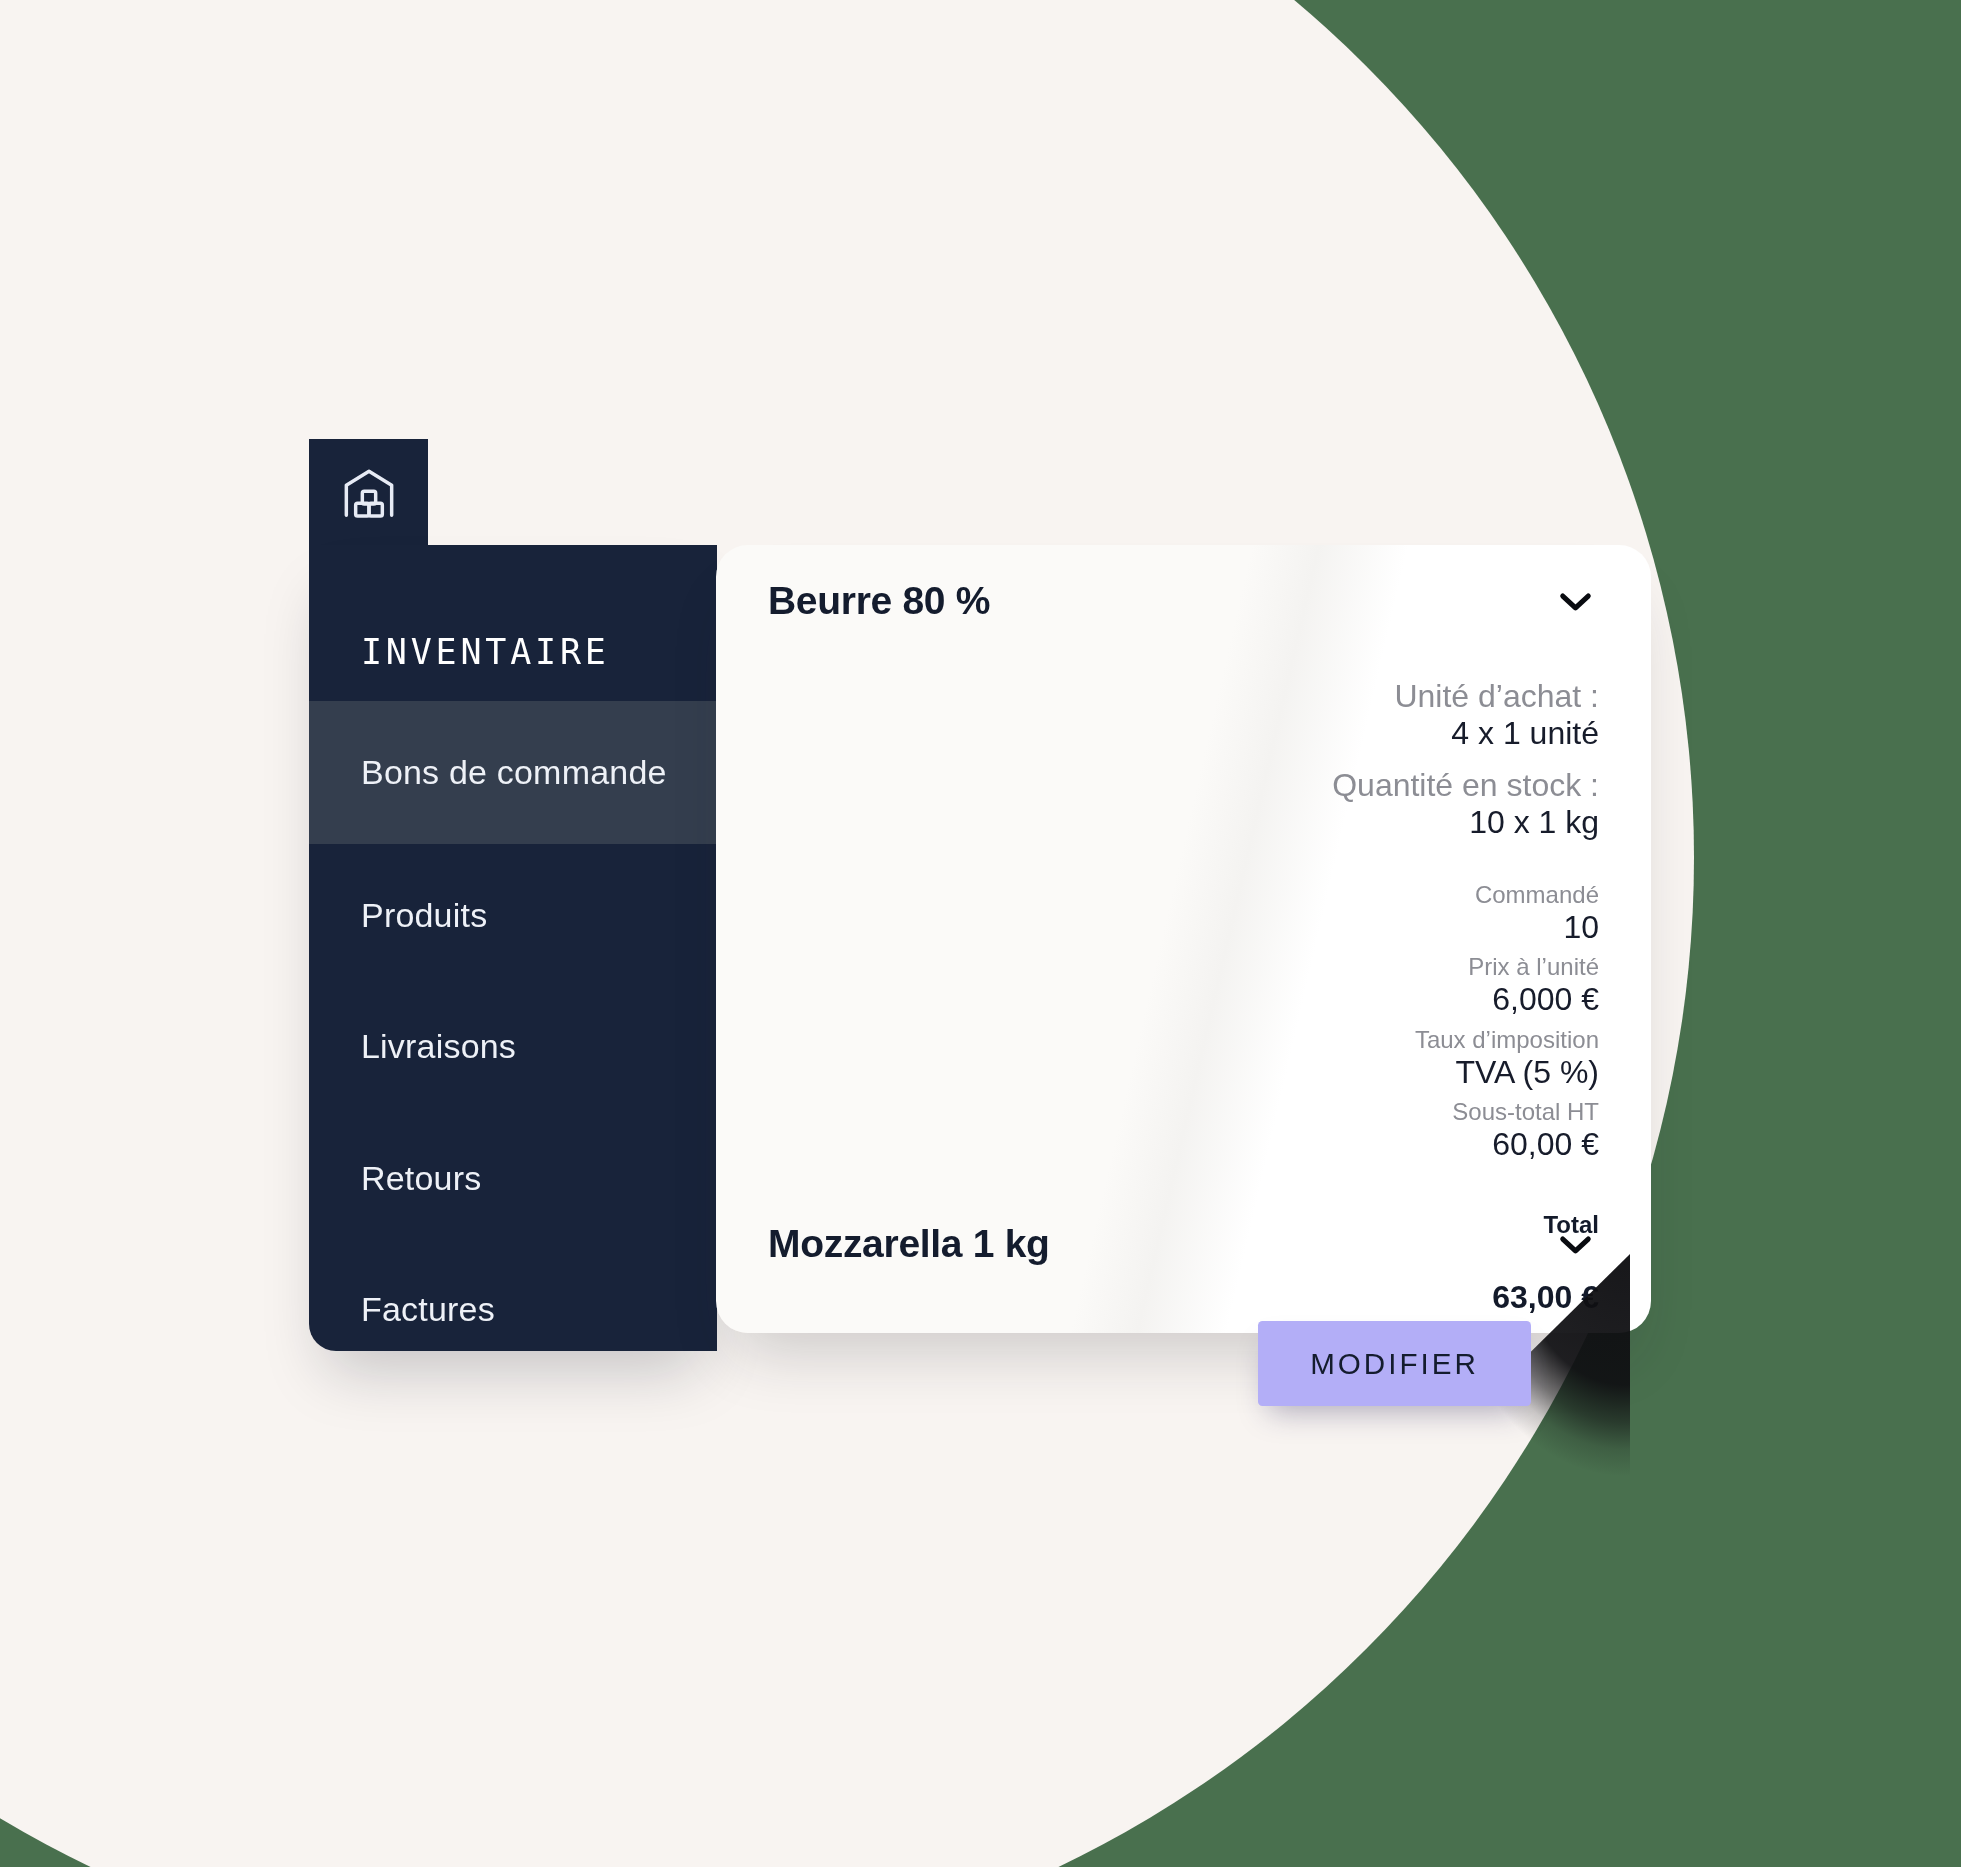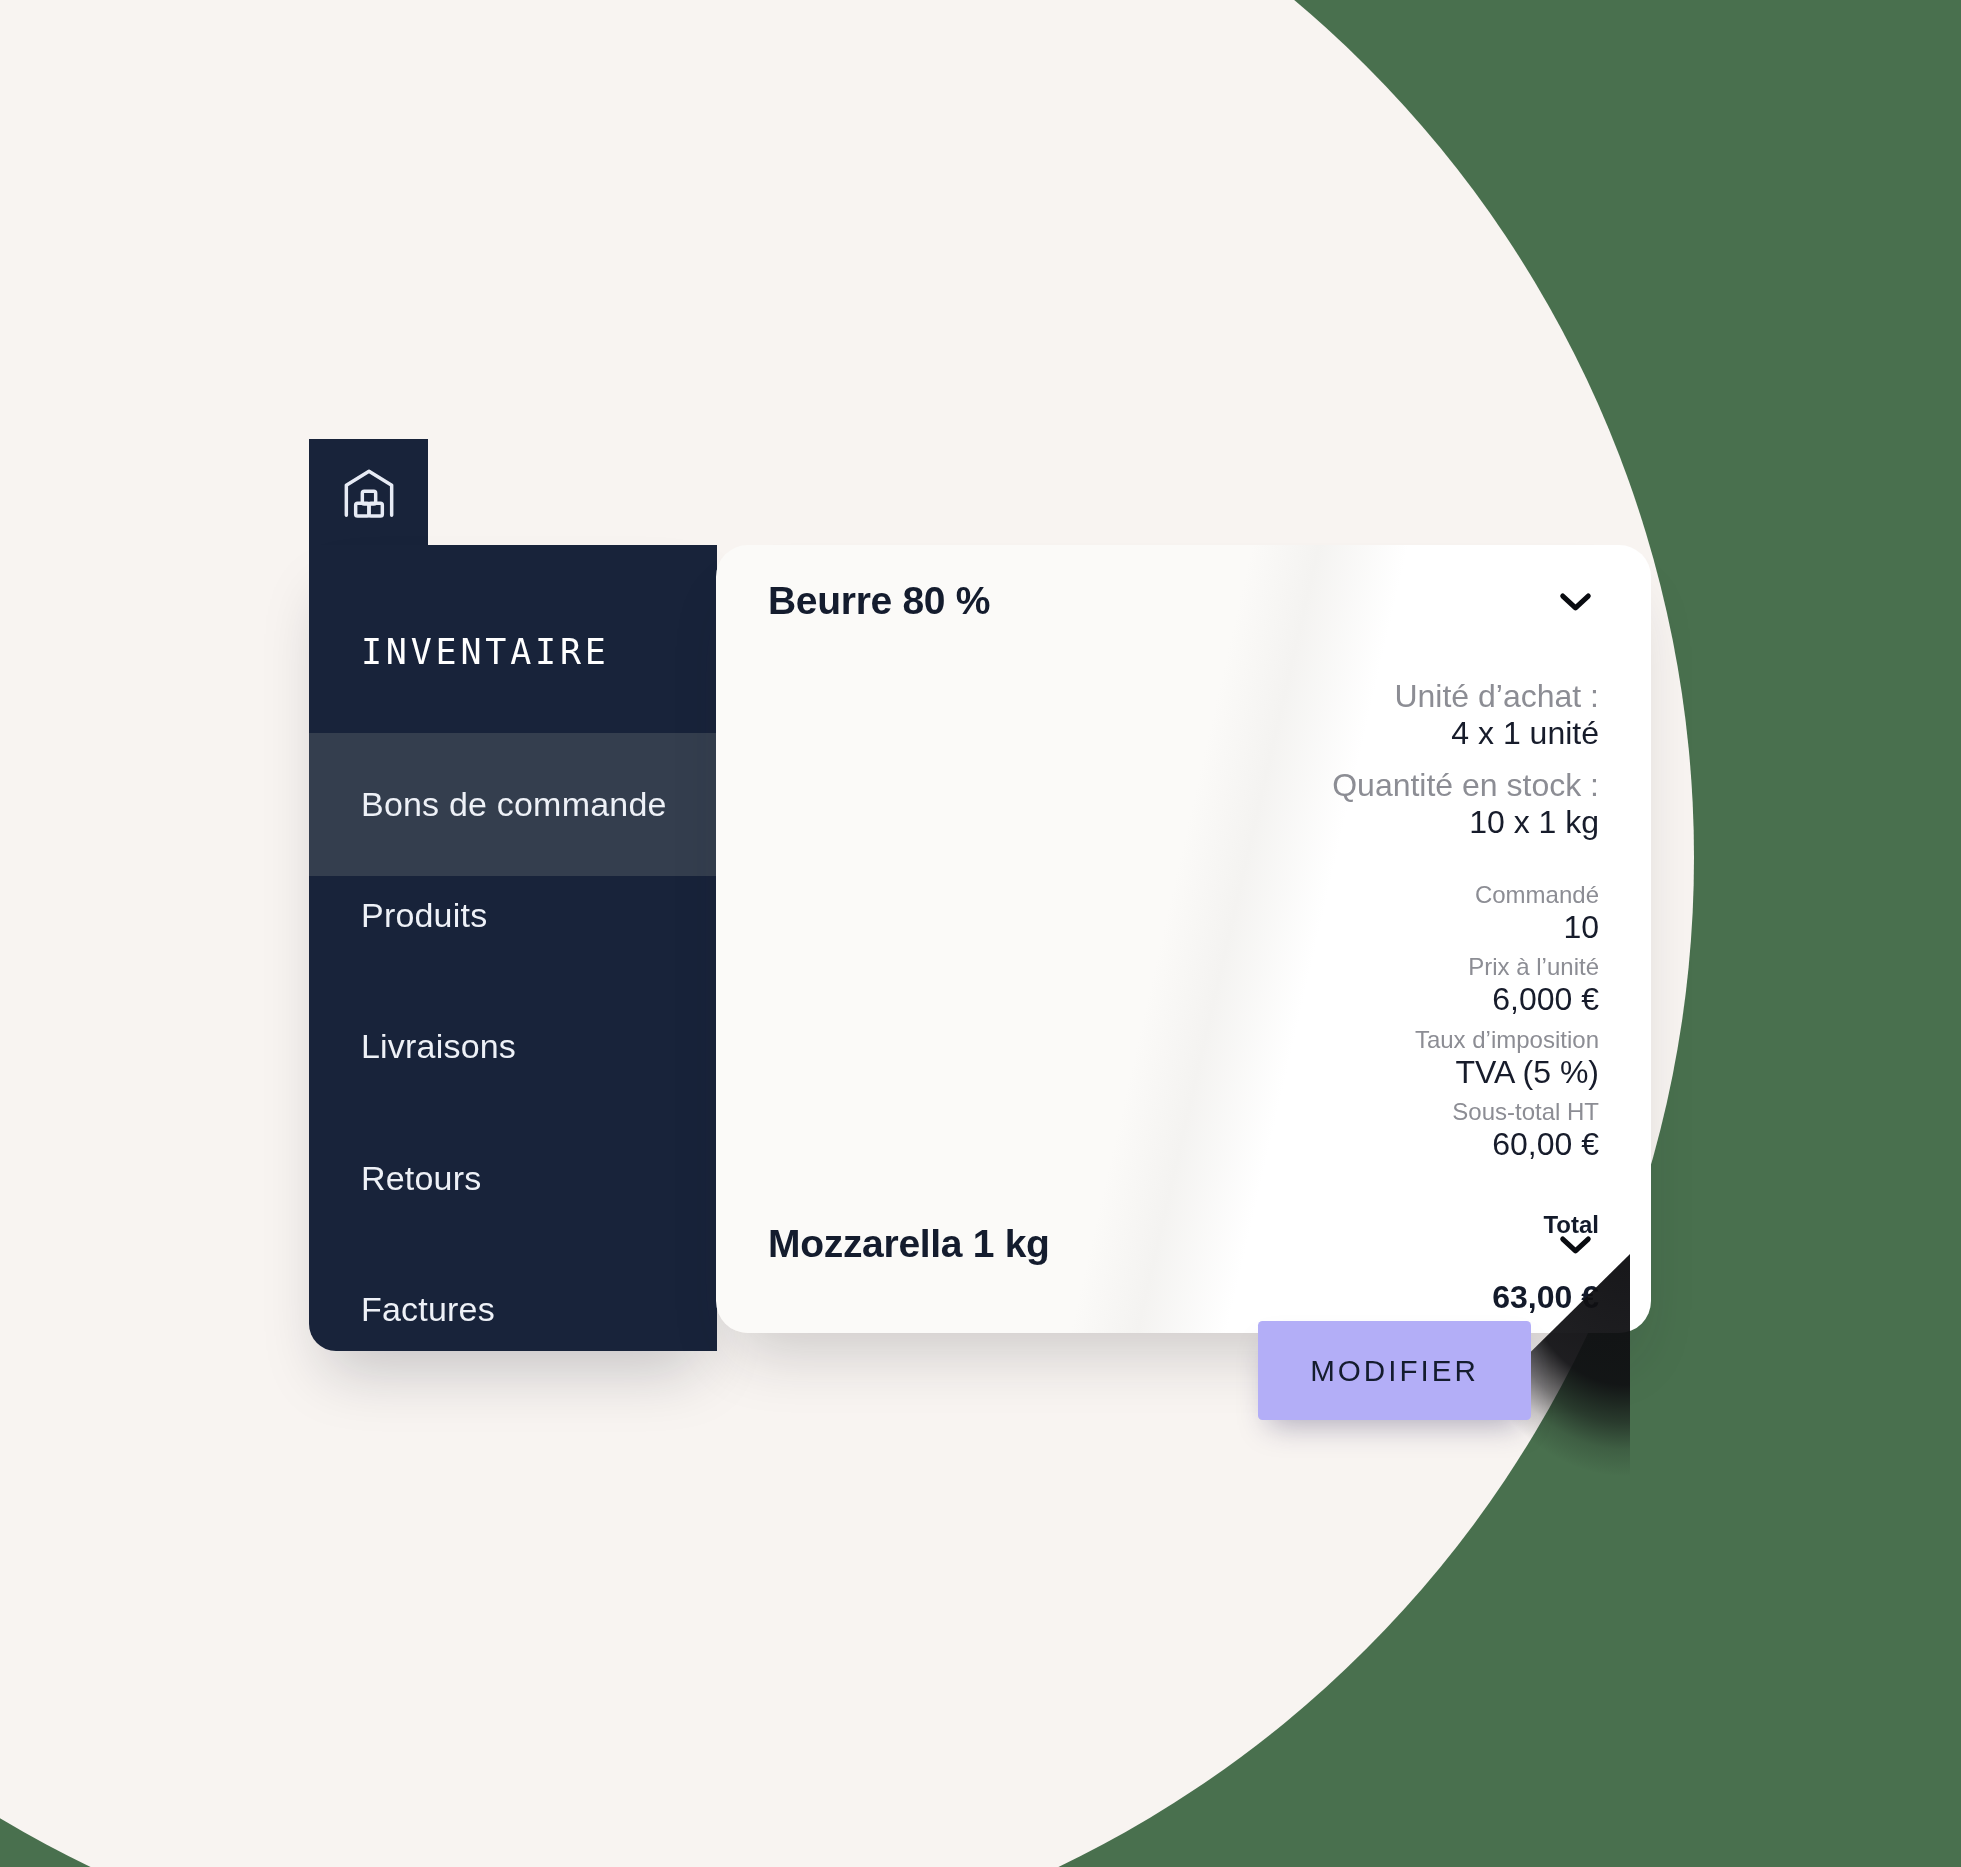--- a/index.html
+++ b/index.html
@@ -82,21 +82,21 @@
 
   .nav-item {
     position:absolute;
     left:0; width:408px; height:143px;
     display:flex; align-items:center;
     padding-left:52px;
     font-size:34px;
     color:#eef1f7;
     letter-spacing:0.2px;
   }
-  .nav-item.active { background:#343e4e;margin-top:32px; }
+  .nav-item.active { background:#343e4e; }
 
   
   #card {
     position:absolute;
     left:716px; top:545px;
     width:935px; height:788px;
     border-radius:32px;
     background:
       linear-gradient(103deg,
         #fbfaf8 0%,
@@ -130,21 +130,21 @@
   .meta-value { font-size:32px; color:#171c2b; }
   .price-label { font-size:24px; color:#8c8d94; }
   .price-value { font-size:32px; color:#171c2b; }
   .row-total .price-label,
   .row-total .price-value { color:#131a2a; font-weight:700;margin-top:40px; }
 
   
   #modifier-button {
     position:absolute;
     left:1258px; top:1321px;
-    width:273px; height:99px;
+    width:273px; height:85px;
     background:#b3aef7;
     border:none; border-radius:4.5px;
     font-family:"Liberation Sans", sans-serif;
     font-size:29.6px;
     letter-spacing:3px;
     color:#141c2e;
     cursor:pointer;
     box-shadow:0 16px 30px -10.7px rgba(40,35,90,0.35);
   }
 </style>

